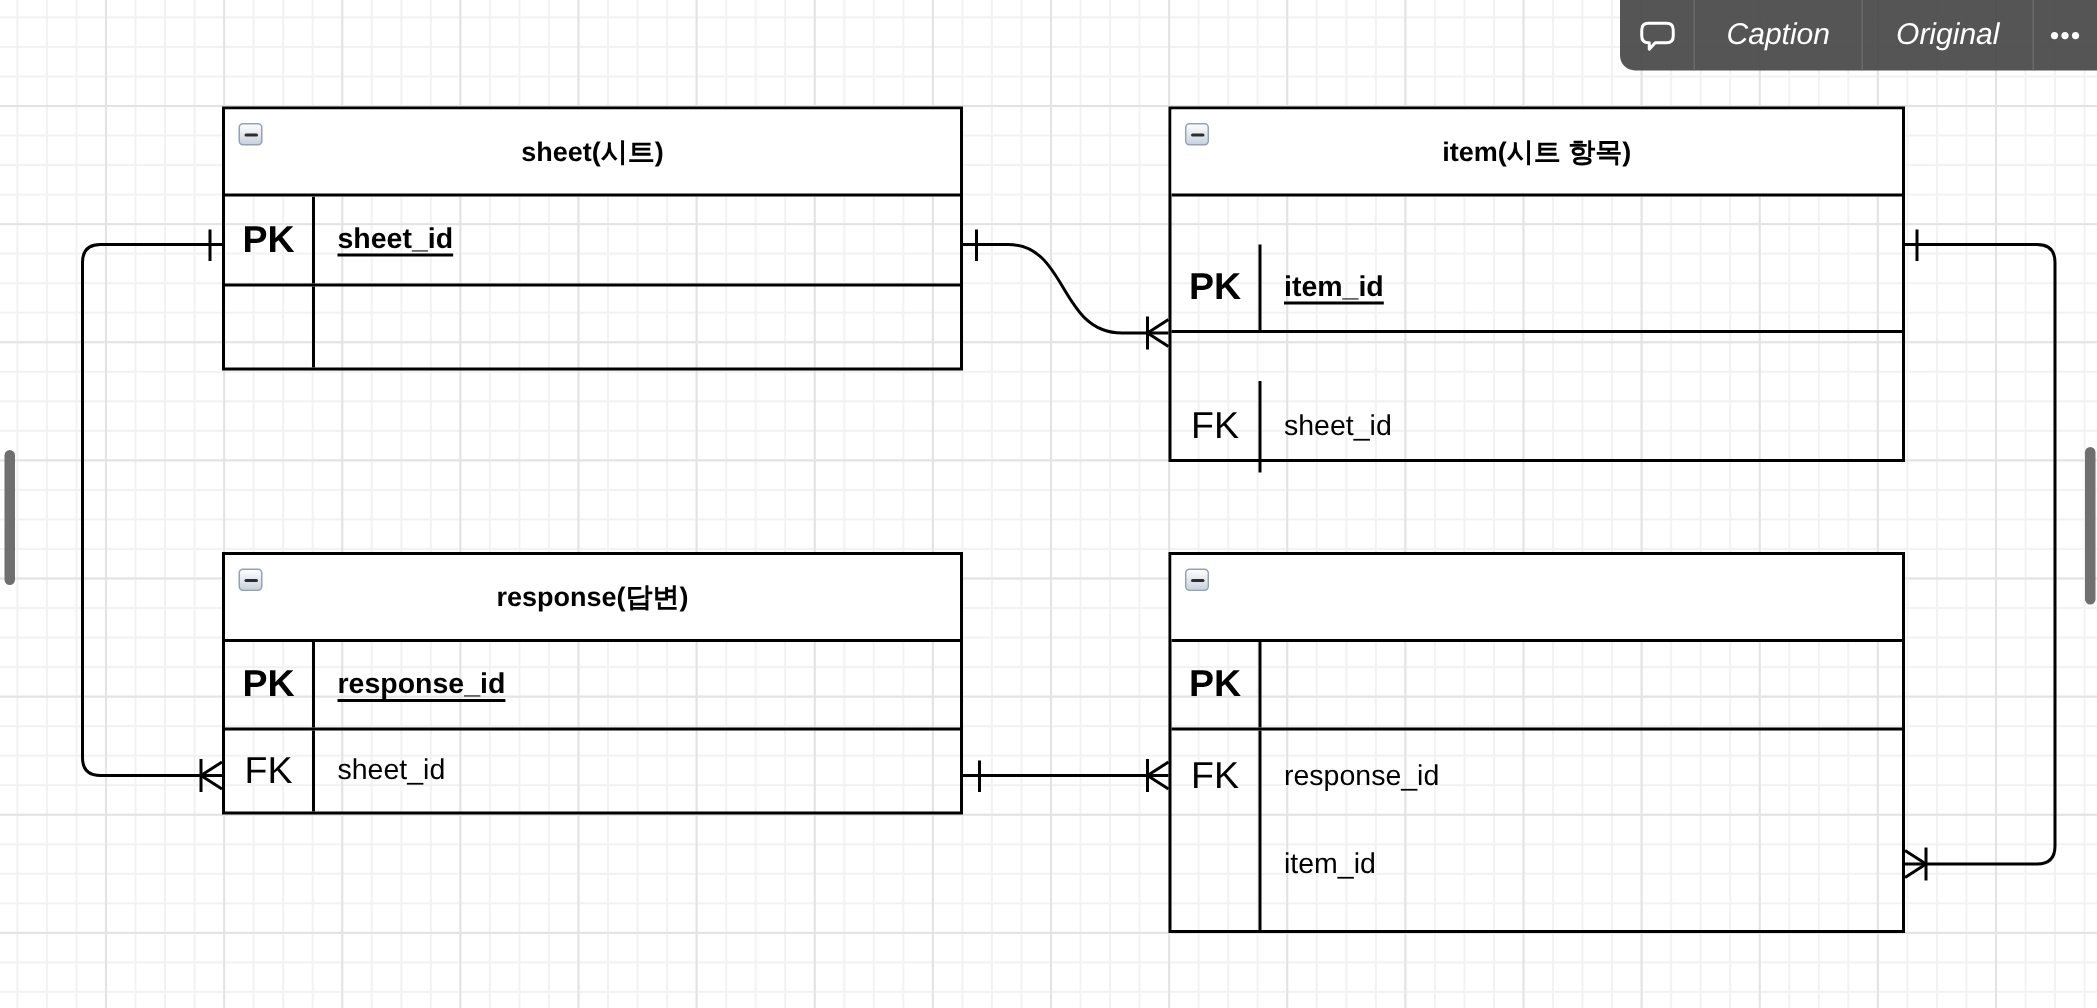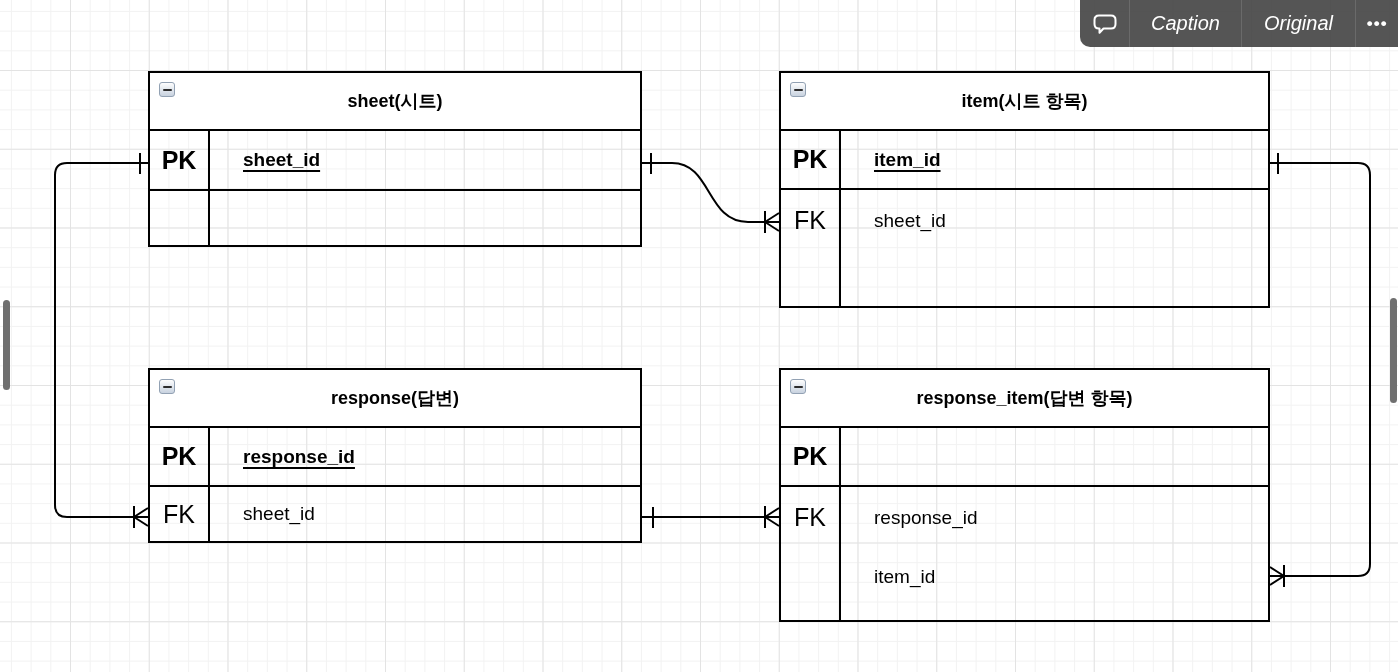--- a/index.html
+++ b/index.html
@@ -30,21 +30,21 @@
   }
 
   
   .table {
     position: absolute;
     border: 2px solid #000;
     display: flex; flex-direction: column;
     color: #000;
   }
   .table-sheet         { left: 148px; top: 71px;  width: 494px; height: 176px; }
-  .table-item          { left: 779px; top: 71px;  width: 491px; height: 237px; }
+  .table-item          { left: 779px; top: 71px;  width: 491px; height: 237px; gap: 32px; }
   .table-response      { left: 148px; top: 368px; width: 494px; height: 175px; }
   .table-response-item { left: 779px; top: 368px; width: 491px; height: 254px; }
 
   .t-header {
     position: relative;
     height: 58px; flex: 0 0 58px;
     border-bottom: 2px solid #000;
     background: #fff;
     display: flex; align-items: center; justify-content: center;
     font-weight: bold; font-size: 18px;
@@ -62,21 +62,21 @@
   .t-row.grow { flex: 1 1 auto; }
   .t-key {
     width: 60px; flex: 0 0 60px;
     border-right: 2px solid #000;
     display: flex; align-items: center; justify-content: center;
     font-size: 25px;
   }
   .t-field {
     flex: 1;
     display: flex; align-items: center;
-    padding-left: 33px;
+    padding-left: 15px;
     font-size: 19px;
   }
   .t-row.pk { border-bottom: 2px solid #000; }
   .t-row.pk .t-key  { font-weight: bold; }
   .t-row.pk .t-field {
     font-weight: bold;
     text-decoration: underline;
     text-decoration-thickness: 2px;
     text-underline-offset: 4px;
   }
@@ -195,21 +195,20 @@
       <div class="t-key">FK</div>
       <div class="t-field">sheet_id</div>
     </div>
   </div>
 
   <div class="table table-response-item">
     <div class="t-header">
       <span class="collapse">
           <span class="minus"></span>
         </span>
-      <span>response_item(답변 항목)</span>
     </div>
     <div class="t-row pk" style="height:59px">
       <div class="t-key">PK</div>
     </div>
     <div class="t-row" style="height:61px">
       <div class="t-key">FK</div>
       <div class="t-field">response_id</div>
     </div>
     <div class="t-row grow top-align">
       <div class="t-key"></div>

